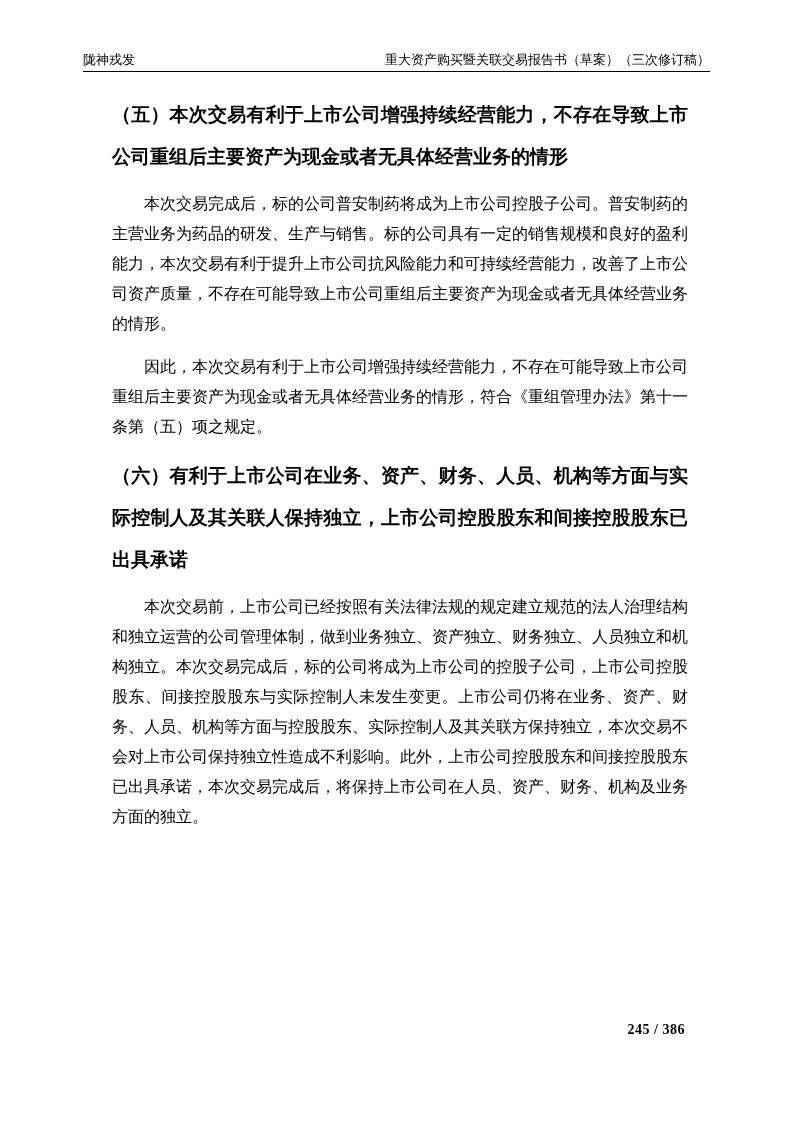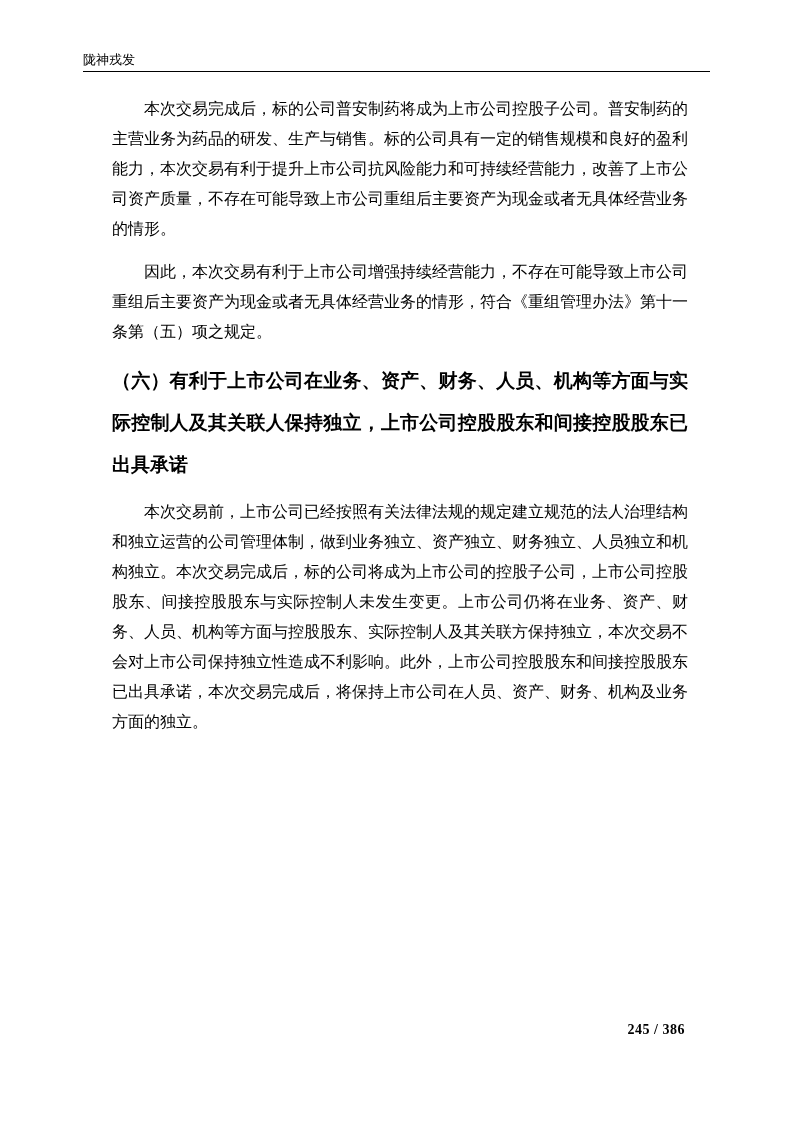--- a/index.html
+++ b/index.html
@@ -58,25 +58,27 @@
     letter-spacing: 0.5px;
   }
 </style>
 </head>
 <body>
 
 <div class="page">
 
   <header class="page-header">
     <span>陇神戎发</span>
+    <span>重大资产购买暨关联交易报告书（草案）（三次修订稿）</span>
   </header>
 
   <main class="page-main">
 
 
+    <h2 class="heading">（五）本次交易有利于上市公司增强持续经营能力，不存在导致上市公司重组后主要资产为现金或者无具体经营业务的情形</h2>
 
     <p class="para indent">本次交易完成后，标的公司普安制药将成为上市公司控股子公司。普安制药的主营业务为药品的研发、生产与销售。标的公司具有一定的销售规模和良好的盈利能力，本次交易有利于提升上市公司抗风险能力和可持续经营能力，改善了上市公司资产质量，不存在可能导致上市公司重组后主要资产为现金或者无具体经营业务的情形。</p>
 
     <p class="para indent">因此，本次交易有利于上市公司增强持续经营能力，不存在可能导致上市公司重组后主要资产为现金或者无具体经营业务的情形，符合《重组管理办法》第十一条第（五）项之规定。</p>
 
     <h2 class="heading">（六）有利于上市公司在业务、资产、财务、人员、机构等方面与实际控制人及其关联人保持独立，上市公司控股股东和间接控股股东已出具承诺</h2>
 
     <p class="para indent">本次交易前，上市公司已经按照有关法律法规的规定建立规范的法人治理结构和独立运营的公司管理体制，做到业务独立、资产独立、财务独立、人员独立和机构独立。本次交易完成后，标的公司将成为上市公司的控股子公司，上市公司控股股东、间接控股股东与实际控制人未发生变更。上市公司仍将在业务、资产、财务、人员、机构等方面与控股股东、实际控制人及其关联方保持独立，本次交易不会对上市公司保持独立性造成不利影响。此外，上市公司控股股东和间接控股股东已出具承诺，本次交易完成后，将保持上市公司在人员、资产、财务、机构及业务方面的独立。</p>
 
   </main>

